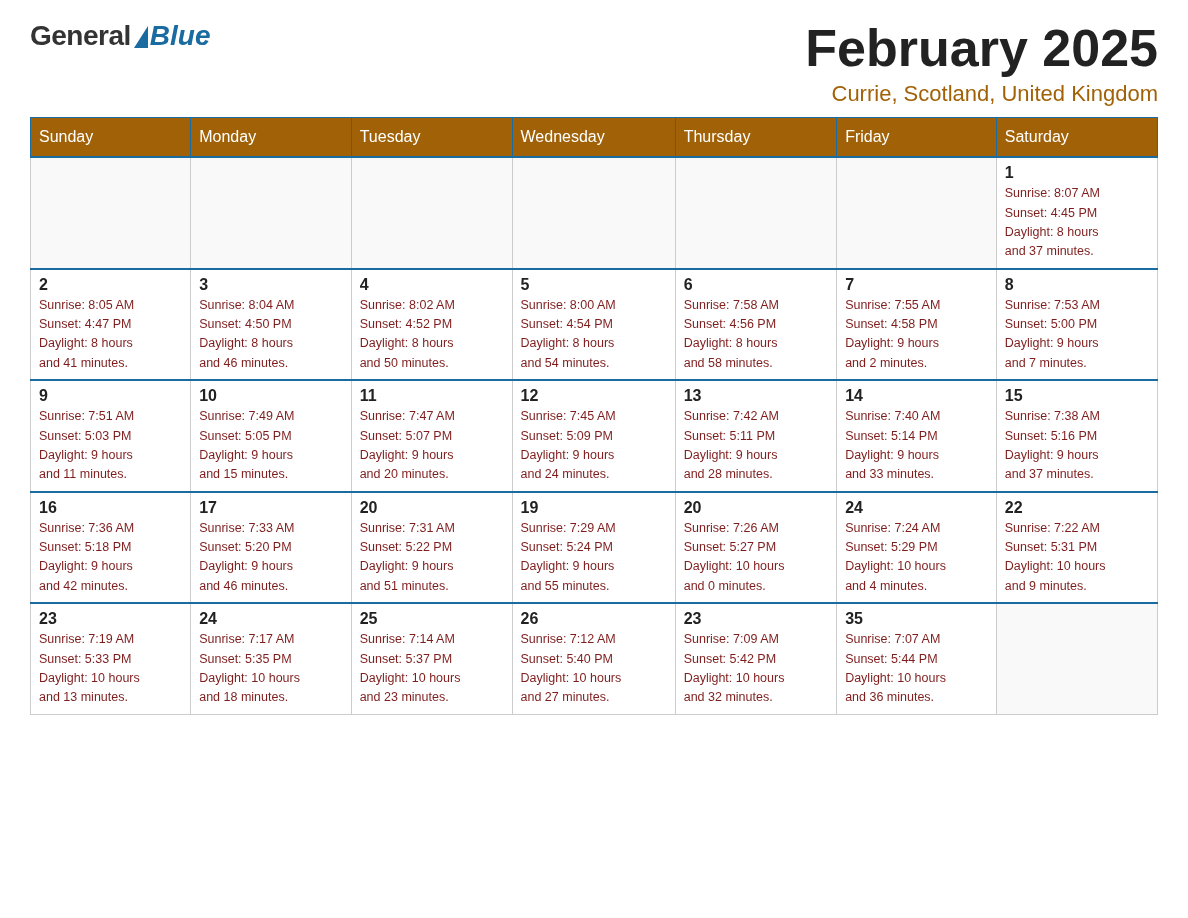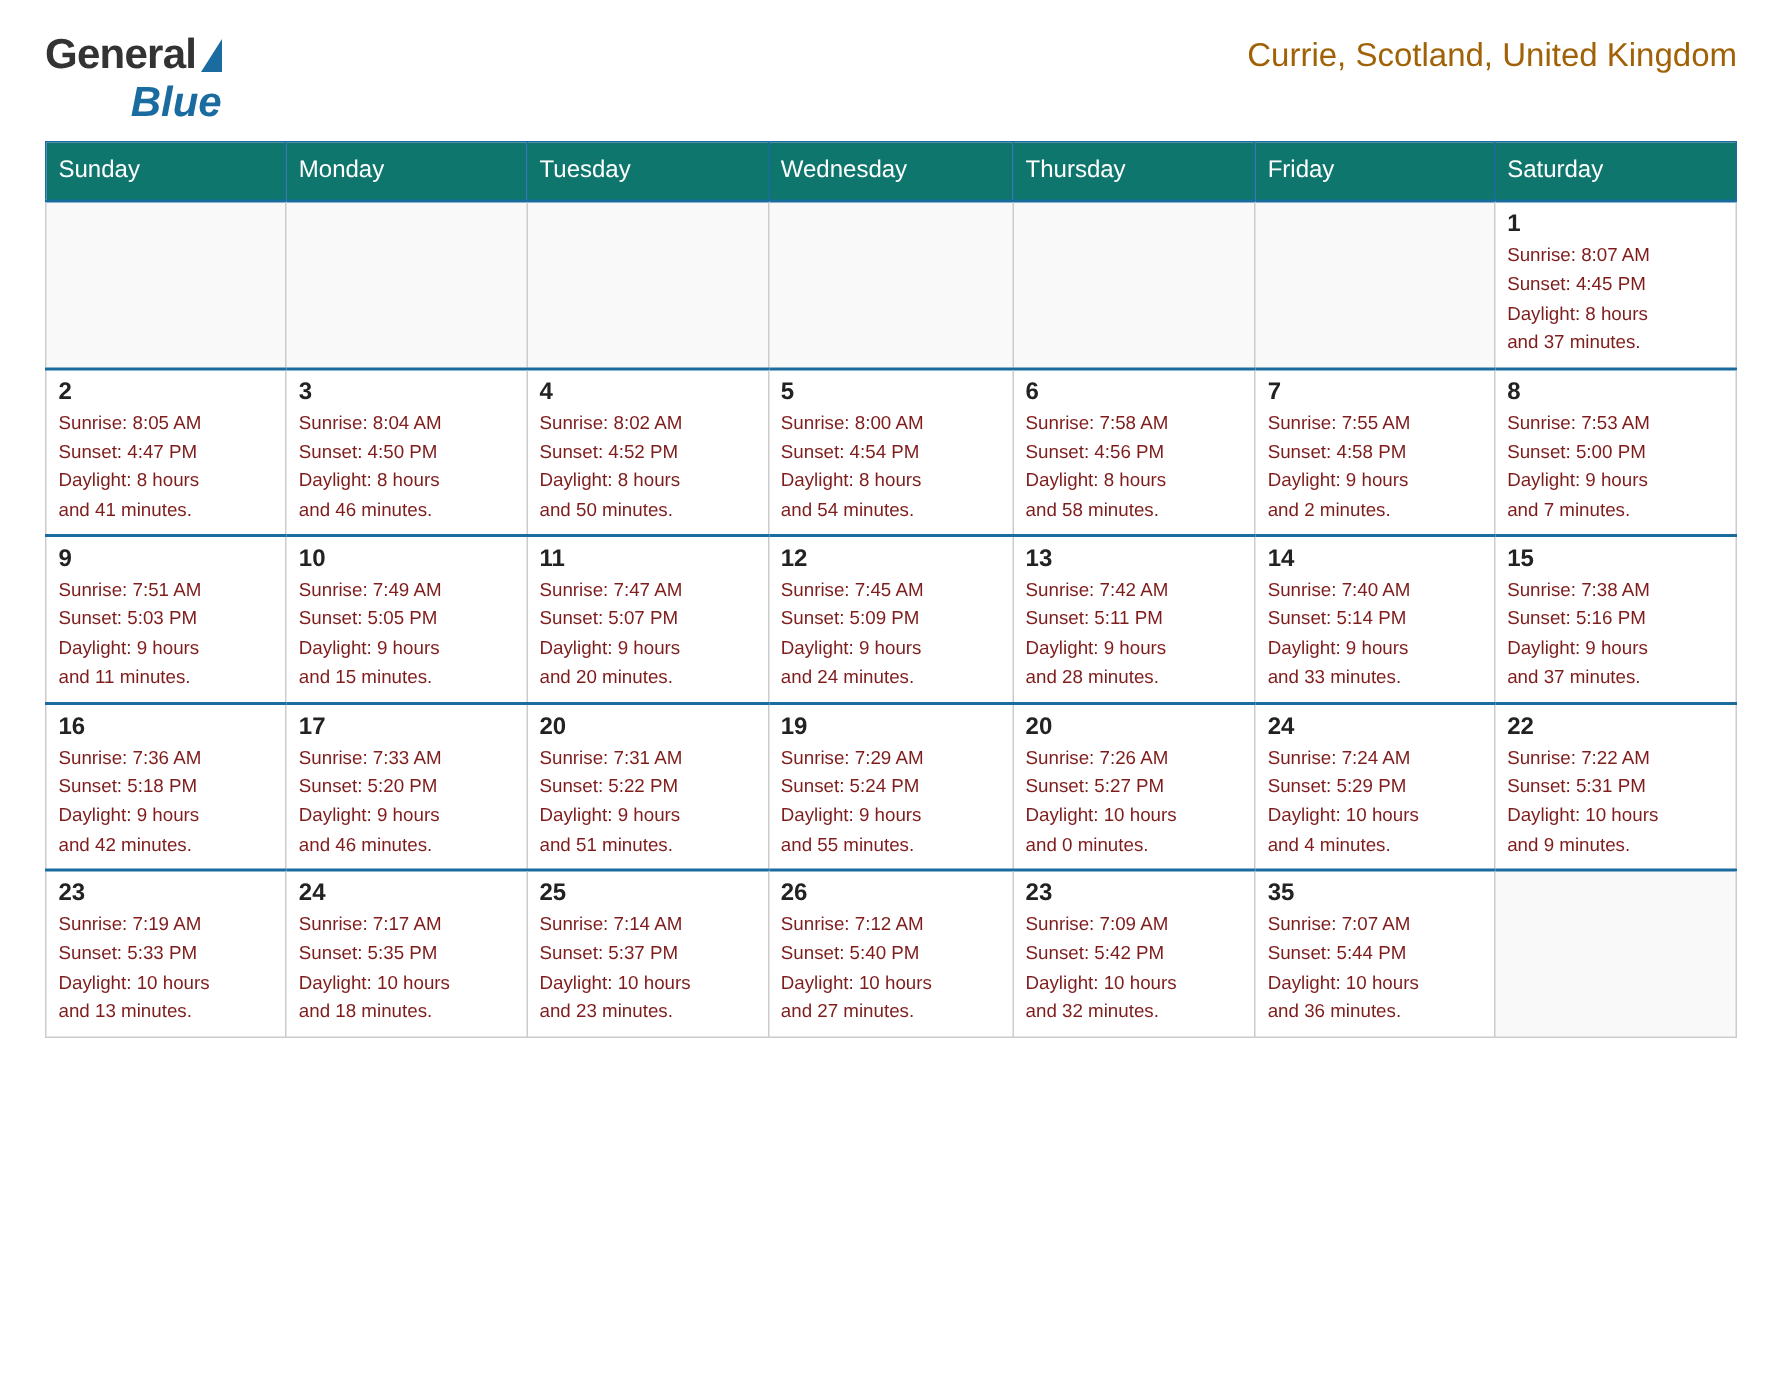--- a/index.html
+++ b/index.html
@@ -11,22 +11,22 @@
       padding: 20px 30px;
     }
     .header {
       display: flex;
       justify-content: space-between;
       align-items: flex-start;
       margin-bottom: 10px;
     }
     .logo {
       display: flex;
-      flex-direction: column;
-      align-items: flex-end;
+      flex-direction: row;
+      align-items: center;
     }
     .logo-top {
       display: flex;
       align-items: center;
     }
     .logo-general {
       font-size: 28px;
       font-weight: bold;
       color: #333;
       letter-spacing: -0.5px;
@@ -60,21 +60,21 @@
       font-size: 22px;
       color: #a16207;
       margin-top: 4px;
     }
     .calendar {
       width: 100%;
       border-collapse: collapse;
       margin-top: 10px;
     }
     .calendar th {
-      background-color: #0f766e;
+      background-color: #a16207;
       color: #fff;
       font-size: 16px;
       font-weight: normal;
       padding: 10px 8px;
       text-align: left;
       border: 1px solid #1a6ba0;
     }
     .calendar td {
       vertical-align: top;
       border: 1px solid #ccc;
@@ -114,20 +114,21 @@
 
 <div class="header">
   <div class="logo">
     <div class="logo-top">
       <span class="logo-general">General</span>
       <div class="logo-triangle"></div>
     </div>
     <span class="logo-blue">Blue</span>
   </div>
   <div class="title-section">
+    <div class="month-title">February 2025</div>
     <div class="location">Currie, Scotland, United Kingdom</div>
   </div>
 </div>
 
 <table class="calendar">
   <thead>
     <tr>
     <th>Sunday</th>
         <th>Monday</th>
         <th>Tuesday</th>

